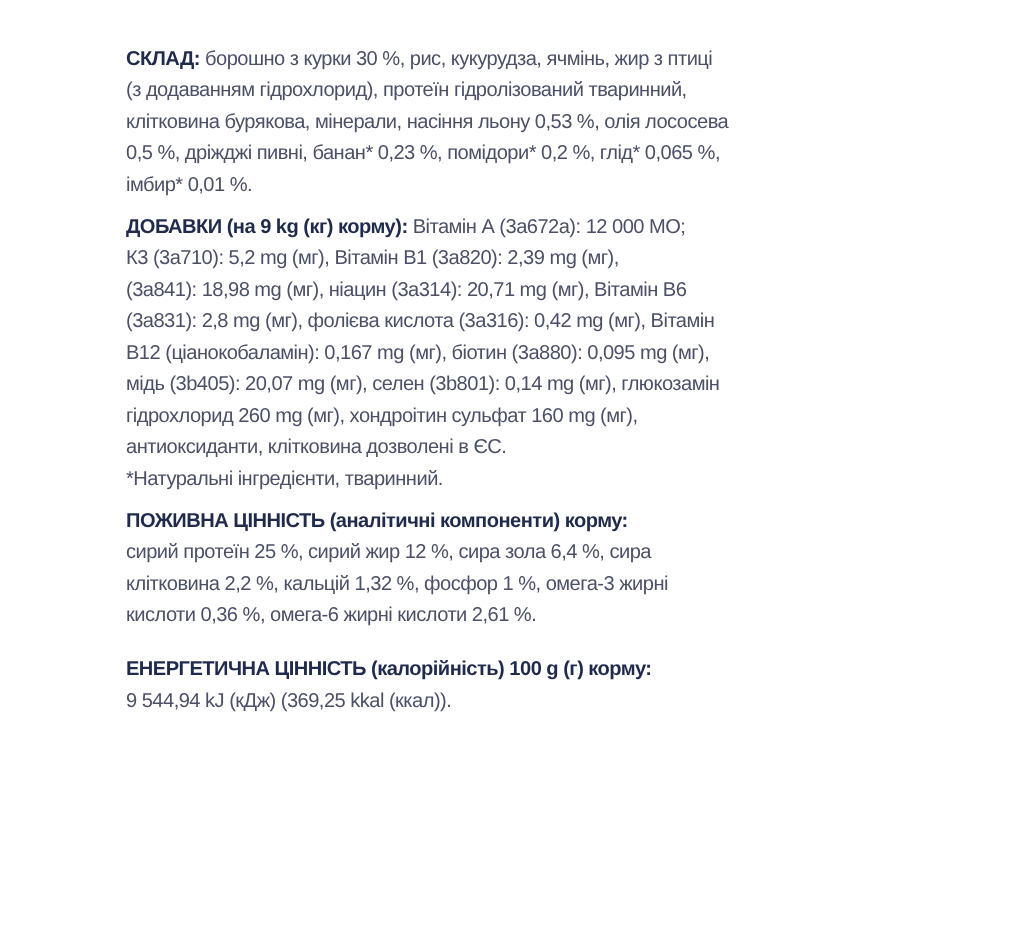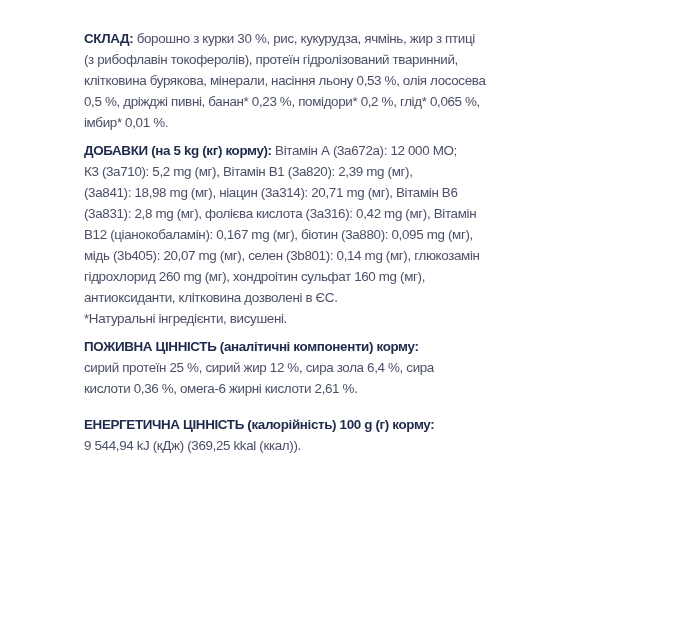--- a/index.html
+++ b/index.html
@@ -17,41 +17,42 @@
   .head { font-weight: bold; color: #1f2a4d; }
   .line { display: block; white-space: nowrap; }
 </style>
 </head>
 <body>
 
 <div class="doc">
 
   <p class="section">
     <span class="line"><span class="head">СКЛАД:</span><span> борошно з курки 30 %, рис, кукурудза, ячмінь, жир з птиці</span></span>
-    <span class="line">(з рибофлавін токоферолів), протеїн гідролізований тваринний,</span>
+    <span class="line">(з додаванням гідрохлорид), протеїн гідролізований тваринний,</span>
     <span class="line">клітковина бурякова, мінерали, насіння льону 0,53 %, олія лососева</span>
     <span class="line">0,5 %, дріжджі пивні, банан* 0,23 %, помідори* 0,2 %, глід* 0,065 %,</span>
     <span class="line">імбир* 0,01 %.</span>
   </p>
 
   <p class="section">
-    <span class="line"><span class="head">ДОБАВКИ (на 5 kg (кг) корму):</span><span> Вітамін А (3а672а): 12 000 МО;</span></span>
+    <span class="line"><span class="head">ДОБАВКИ (на 9 kg (кг) корму):</span><span> Вітамін А (3а672а): 12 000 МО;</span></span>
     <span class="line">К3 (3а710): 5,2 mg (мг), Вітамін В1 (3а820): 2,39 mg (мг),</span>
     <span class="line">(3а841): 18,98 mg (мг), ніацин (3а314): 20,71 mg (мг), Вітамін В6</span>
     <span class="line">(3а831): 2,8 mg (мг), фолієва кислота (3а316): 0,42 mg (мг), Вітамін</span>
     <span class="line">В12 (ціанокобаламін): 0,167 mg (мг), біотин (3а880): 0,095 mg (мг),</span>
     <span class="line">мідь (3b405): 20,07 mg (мг), селен (3b801): 0,14 mg (мг), глюкозамін</span>
     <span class="line">гідрохлорид 260 mg (мг), хондроітин сульфат 160 mg (мг),</span>
     <span class="line">антиоксиданти, клітковина дозволені в ЄС.</span>
-    <span class="line">*Натуральні інгредієнти, висушені.</span>
+    <span class="line">*Натуральні інгредієнти, тваринний.</span>
   </p>
 
   <p class="section">
     <span class="line head">ПОЖИВНА ЦІННІСТЬ (аналітичні компоненти) корму:</span>
     <span class="line">сирий протеїн 25 %, сирий жир 12 %, сира зола 6,4 %, сира</span>
+    <span class="line">клітковина 2,2 %, кальцій 1,32 %, фосфор 1 %, омега-3 жирні</span>
     <span class="line">кислоти 0,36 %, омега-6 жирні кислоти 2,61 %.</span>
   </p>
 
   <p class="section gap">
     <span class="line head">ЕНЕРГЕТИЧНА ЦІННІСТЬ (калорійність) 100 g (г) корму:</span>
     <span class="line">9 544,94 kJ (кДж) (369,25 kkal (ккал)).</span>
   </p>
 
 </div>
 

